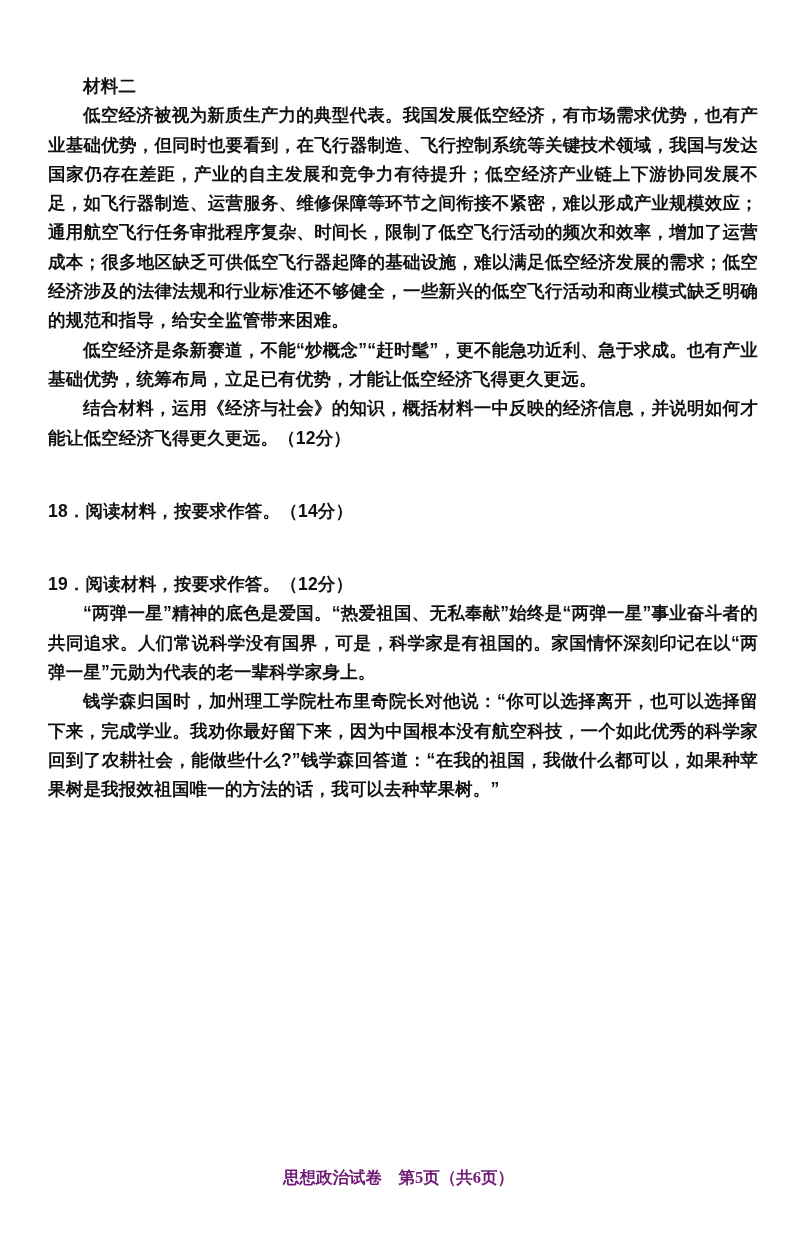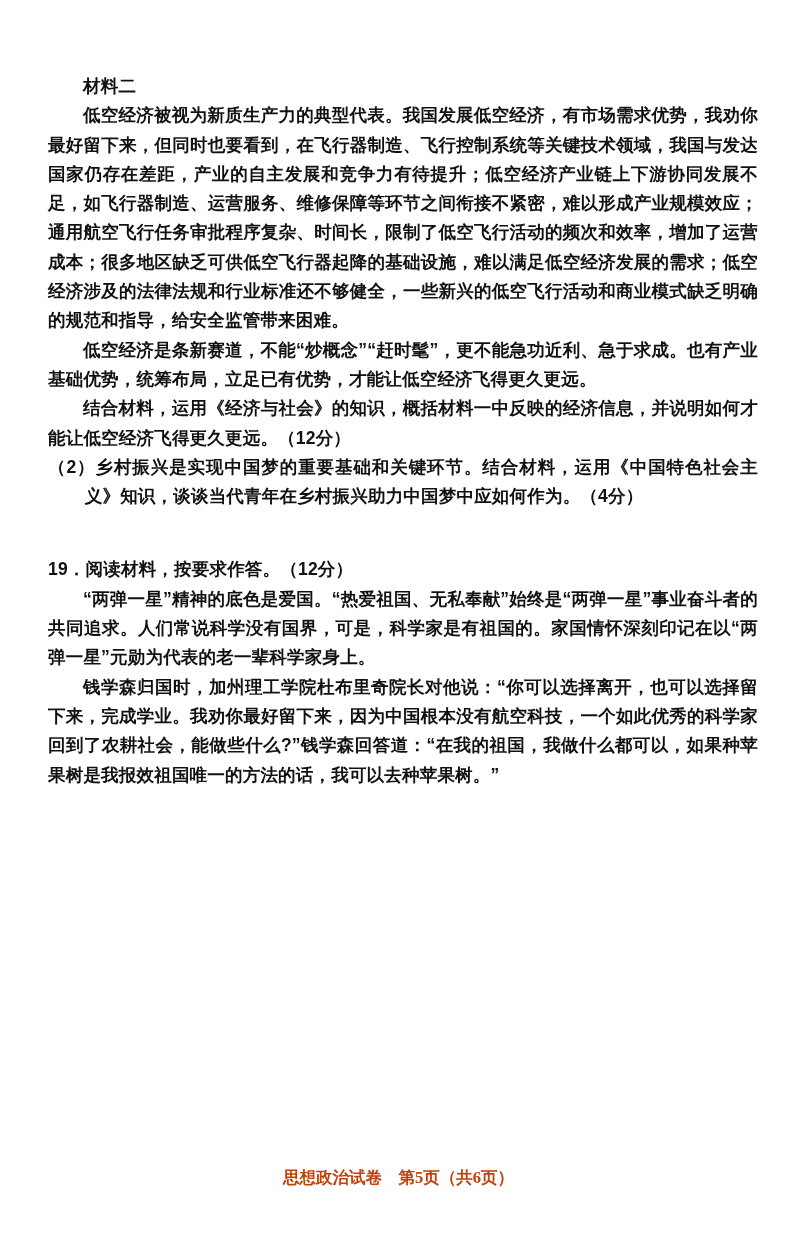--- a/index.html
+++ b/index.html
@@ -47,35 +47,35 @@
   }
   .footer {
     position: absolute;
     left: 0;
     right: 0;
     bottom: 58px;
     text-align: center;
     font-family: "Liberation Serif", "DejaVu Serif", serif;
     font-weight: 700;
     font-size: 16.5px;
-    color: #c2410c;
+    color: #701a75;
   }
 </style>
 </head>
 <body>
 
 <div class="page">
   <div class="content">
 
     <p class="heading">材料二</p>
-    <p class="indent">低空经济被视为新质生产力的典型代表。我国发展低空经济，有市场需求优势，我劝你最好留下来，但同时也要看到，在飞行器制造、飞行控制系统等关键技术领域，我国与发达国家仍存在差距，产业的自主发展和竞争力有待提升；低空经济产业链上下游协同发展不足，如飞行器制造、运营服务、维修保障等环节之间衔接不紧密，难以形成产业规模效应；通用航空飞行任务审批程序复杂、时间长，限制了低空飞行活动的频次和效率，增加了运营成本；很多地区缺乏可供低空飞行器起降的基础设施，难以满足低空经济发展的需求；低空经济涉及的法律法规和行业标准还不够健全，一些新兴的低空飞行活动和商业模式缺乏明确的规范和指导，给安全监管带来困难。</p>
+    <p class="indent">低空经济被视为新质生产力的典型代表。我国发展低空经济，有市场需求优势，也有产业基础优势，但同时也要看到，在飞行器制造、飞行控制系统等关键技术领域，我国与发达国家仍存在差距，产业的自主发展和竞争力有待提升；低空经济产业链上下游协同发展不足，如飞行器制造、运营服务、维修保障等环节之间衔接不紧密，难以形成产业规模效应；通用航空飞行任务审批程序复杂、时间长，限制了低空飞行活动的频次和效率，增加了运营成本；很多地区缺乏可供低空飞行器起降的基础设施，难以满足低空经济发展的需求；低空经济涉及的法律法规和行业标准还不够健全，一些新兴的低空飞行活动和商业模式缺乏明确的规范和指导，给安全监管带来困难。</p>
     <p class="indent">低空经济是条新赛道，不能“炒概念”“赶时髦”，更不能急功近利、急于求成。也有产业基础优势，统筹布局，立足已有优势，才能让低空经济飞得更久更远。</p>
     <p class="indent">结合材料，运用《经济与社会》的知识，概括材料一中反映的经济信息，并说明如何才能让低空经济飞得更久更远。（12分）</p>
 
-    <p class="hang">（2）乡村振兴是实现中国梦的重要基础和关键环节。结合材料，运用《中国特色社会主义》知识，谈谈当代青年在乡村振兴助力中国梦中应如何作为。（4分）</p>
+    <p class="q-header">18．阅读材料，按要求作答。（14分）</p>
 
     <p class="q-header">19．阅读材料，按要求作答。（12分）</p>
     <p class="indent">“两弹一星”精神的底色是爱国。“热爱祖国、无私奉献”始终是“两弹一星”事业奋斗者的共同追求。人们常说科学没有国界，可是，科学家是有祖国的。家国情怀深刻印记在以“两弹一星”元勋为代表的老一辈科学家身上。</p>
     <p class="indent">钱学森归国时，加州理工学院杜布里奇院长对他说：“你可以选择离开，也可以选择留下来，完成学业。我劝你最好留下来，因为中国根本没有航空科技，一个如此优秀的科学家回到了农耕社会，能做些什么?”钱学森回答道：“在我的祖国，我做什么都可以，如果种苹果树是我报效祖国唯一的方法的话，我可以去种苹果树。”</p>
 
   </div>
 
   <div class="footer">思想政治试卷　第5页（共6页）</div>
 </div>
 

